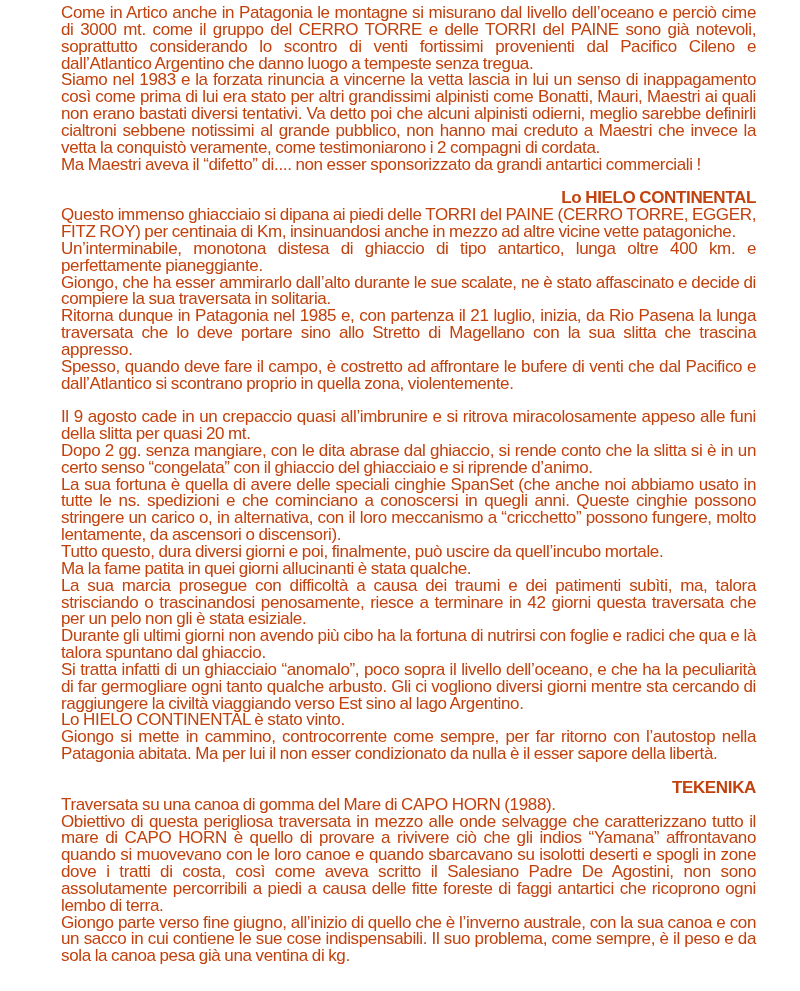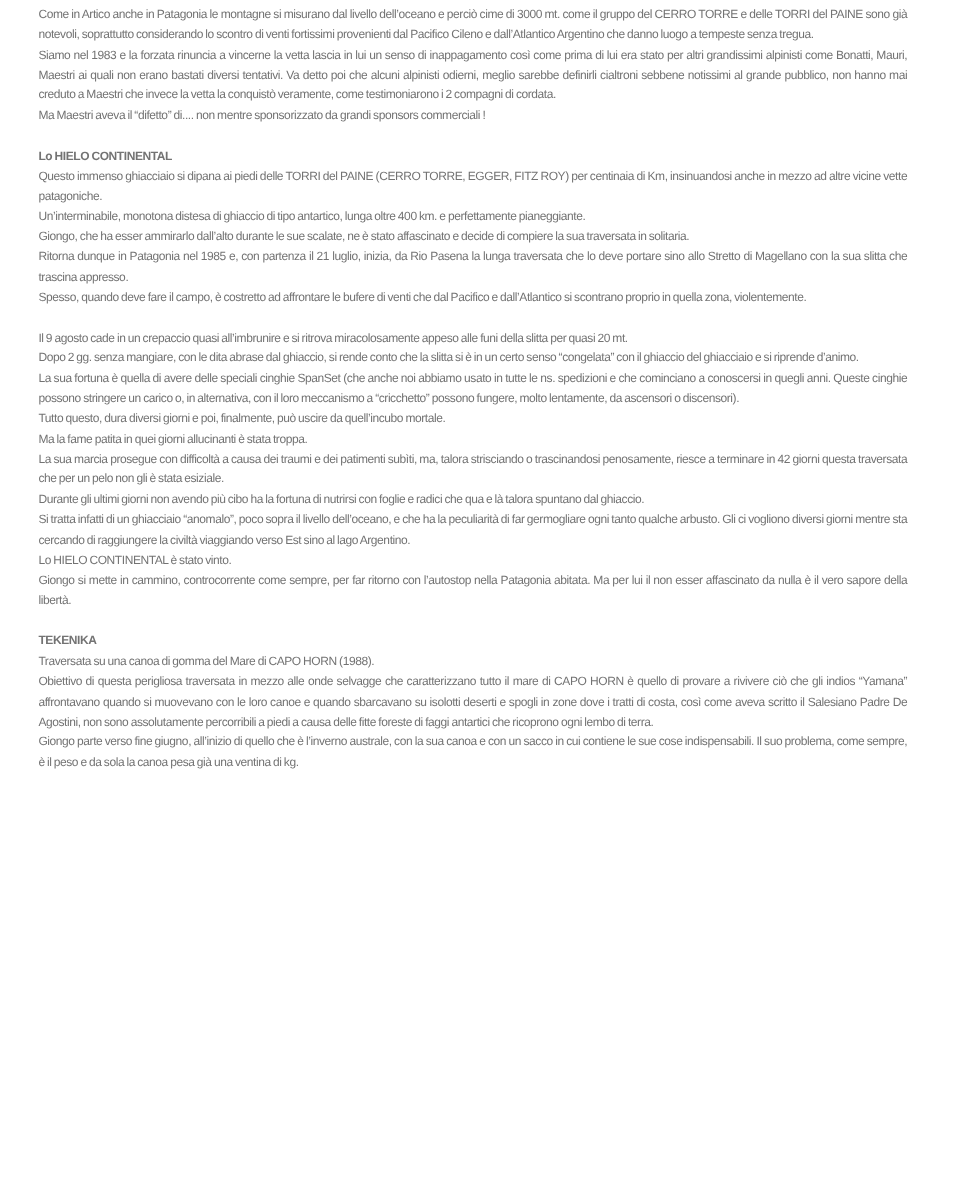--- a/index.html
+++ b/index.html
@@ -1,61 +1,61 @@
 <!DOCTYPE html>
 <html><head>
 <meta charset="utf-8">
 <style>
   html, body { margin: 0; padding: 0; background: #ffffff; }
   body { width: 800px; height: 991px; overflow: hidden; }
   .page {
     position: relative;
-    padding: 5px 44px 0 32px;
+    padding: 5px 44px 0 61px;
     font-family: "Liberation Sans", sans-serif;
-    font-size: 10px;
+    font-size: 17px;
     line-height: 16.85px;
-    color: #737373;
+    color: #c2410c;
     letter-spacing: -0.35px;
     word-spacing: -0.5px;
   }
   .page p { margin: 0; }
   .page p.j { text-align: justify; text-align-last: left; }
   .section { margin-top: 16.85px; }
-  .section-title { font-weight: bold; margin: 0; }
+  .section-title { font-weight: bold; margin: 0; text-align: right; }
   .gap { height: 16.85px; }
 </style>
 </head>
 <body>
 
 <div class="page">
 
   <div>
     <p class="j">Come in Artico anche in Patagonia le montagne si misurano dal livello dell’oceano e perciò cime di 3000 mt. come il gruppo del CERRO TORRE e delle TORRI del PAINE sono già notevoli, soprattutto considerando lo scontro di venti fortissimi provenienti dal Pacifico Cileno e dall’Atlantico Argentino che danno luogo a tempeste senza tregua.</p>
     <p class="j">Siamo nel 1983 e la forzata rinuncia a vincerne la vetta lascia in lui un senso di inappagamento così come prima di lui era stato per altri grandissimi alpinisti come Bonatti, Mauri, Maestri ai quali non erano bastati diversi tentativi. Va detto poi che alcuni alpinisti odierni, meglio sarebbe definirli cialtroni sebbene notissimi al grande pubblico, non hanno mai creduto a Maestri che invece la vetta la conquistò veramente, come testimoniarono i 2 compagni di cordata.</p>
-    <p class="j">Ma Maestri aveva il “difetto” di.... non mentre sponsorizzato da grandi sponsors commerciali !</p>
+    <p class="j">Ma Maestri aveva il “difetto” di.... non esser sponsorizzato da grandi antartici commerciali !</p>
   </div>
 
   <div class="section">
     <p class="section-title">Lo HIELO CONTINENTAL</p>
     <p class="j">Questo immenso ghiacciaio si dipana ai piedi delle TORRI del PAINE (CERRO TORRE, EGGER, FITZ ROY) per centinaia di Km, insinuandosi anche in mezzo ad altre vicine vette patagoniche.</p>
     <p class="j">Un’interminabile, monotona distesa di ghiaccio di tipo antartico, lunga oltre 400 km. e perfettamente pianeggiante.</p>
     <p class="j">Giongo, che ha esser ammirarlo dall’alto durante le sue scalate, ne è stato affascinato e decide di compiere la sua traversata in solitaria.</p>
     <p class="j">Ritorna dunque in Patagonia nel 1985 e, con partenza il 21 luglio, inizia, da Rio Pasena la lunga traversata che lo deve portare sino allo Stretto di Magellano con la sua slitta che trascina appresso.</p>
     <p class="j">Spesso, quando deve fare il campo, è costretto ad affrontare le bufere di venti che dal Pacifico e dall’Atlantico si scontrano proprio in quella zona, violentemente.</p>
     <div class="gap"></div>
     <p class="j">Il 9 agosto cade in un crepaccio quasi all’imbrunire e si ritrova miracolosamente appeso alle funi della slitta per quasi 20 mt.</p>
     <p class="j">Dopo 2 gg. senza mangiare, con le dita abrase dal ghiaccio, si rende conto che la slitta si è in un certo senso “congelata” con il ghiaccio del ghiacciaio e si riprende d’animo.</p>
     <p class="j">La sua fortuna è quella di avere delle speciali cinghie SpanSet (che anche noi abbiamo usato in tutte le ns. spedizioni e che cominciano a conoscersi in quegli anni. Queste cinghie possono stringere un carico o, in alternativa, con il loro meccanismo a “cricchetto” possono fungere, molto lentamente, da ascensori o discensori).</p>
     <p class="j">Tutto questo, dura diversi giorni e poi, finalmente, può uscire da quell’incubo mortale.</p>
-    <p class="j">Ma la fame patita in quei giorni allucinanti è stata troppa.</p>
+    <p class="j">Ma la fame patita in quei giorni allucinanti è stata qualche.</p>
     <p class="j">La sua marcia prosegue con difficoltà a causa dei traumi e dei patimenti subìti, ma, talora strisciando o trascinandosi penosamente, riesce a terminare in 42 giorni questa traversata che per un pelo non gli è stata esiziale.</p>
     <p class="j">Durante gli ultimi giorni non avendo più cibo ha la fortuna di nutrirsi con foglie e radici che qua e là talora spuntano dal ghiaccio.</p>
     <p class="j">Si tratta infatti di un ghiacciaio “anomalo”, poco sopra il livello dell’oceano, e che ha la peculiarità di far germogliare ogni tanto qualche arbusto. Gli ci vogliono diversi giorni mentre sta cercando di raggiungere la civiltà viaggiando verso Est sino al lago Argentino.</p>
     <p class="j">Lo HIELO CONTINENTAL è stato vinto.</p>
-    <p class="j">Giongo si mette in cammino, controcorrente come sempre, per far ritorno con l’autostop nella Patagonia abitata. Ma per lui il non esser affascinato da nulla è il vero sapore della libertà.</p>
+    <p class="j">Giongo si mette in cammino, controcorrente come sempre, per far ritorno con l’autostop nella Patagonia abitata. Ma per lui il non esser condizionato da nulla è il esser sapore della libertà.</p>
   </div>
 
   <div class="section">
     <p class="section-title">TEKENIKA</p>
     <p class="j">Traversata su una canoa di gomma del Mare di CAPO HORN (1988).</p>
     <p class="j">Obiettivo di questa perigliosa traversata in mezzo alle onde selvagge che caratterizzano tutto il mare di CAPO HORN è quello di provare a rivivere ciò che gli indios “Yamana” affrontavano quando si muovevano con le loro canoe e quando sbarcavano su isolotti deserti e spogli in zone dove i tratti di costa, così come aveva scritto il Salesiano Padre De Agostini, non sono assolutamente percorribili a piedi a causa delle fitte foreste di faggi antartici che ricoprono ogni lembo di terra.</p>
     <p class="j">Giongo parte verso fine giugno, all’inizio di quello che è l’inverno australe, con la sua canoa e con un sacco in cui contiene le sue cose indispensabili. Il suo problema, come sempre, è il peso e da sola la canoa pesa già una ventina di kg.</p>
   </div>
 
 </div>

